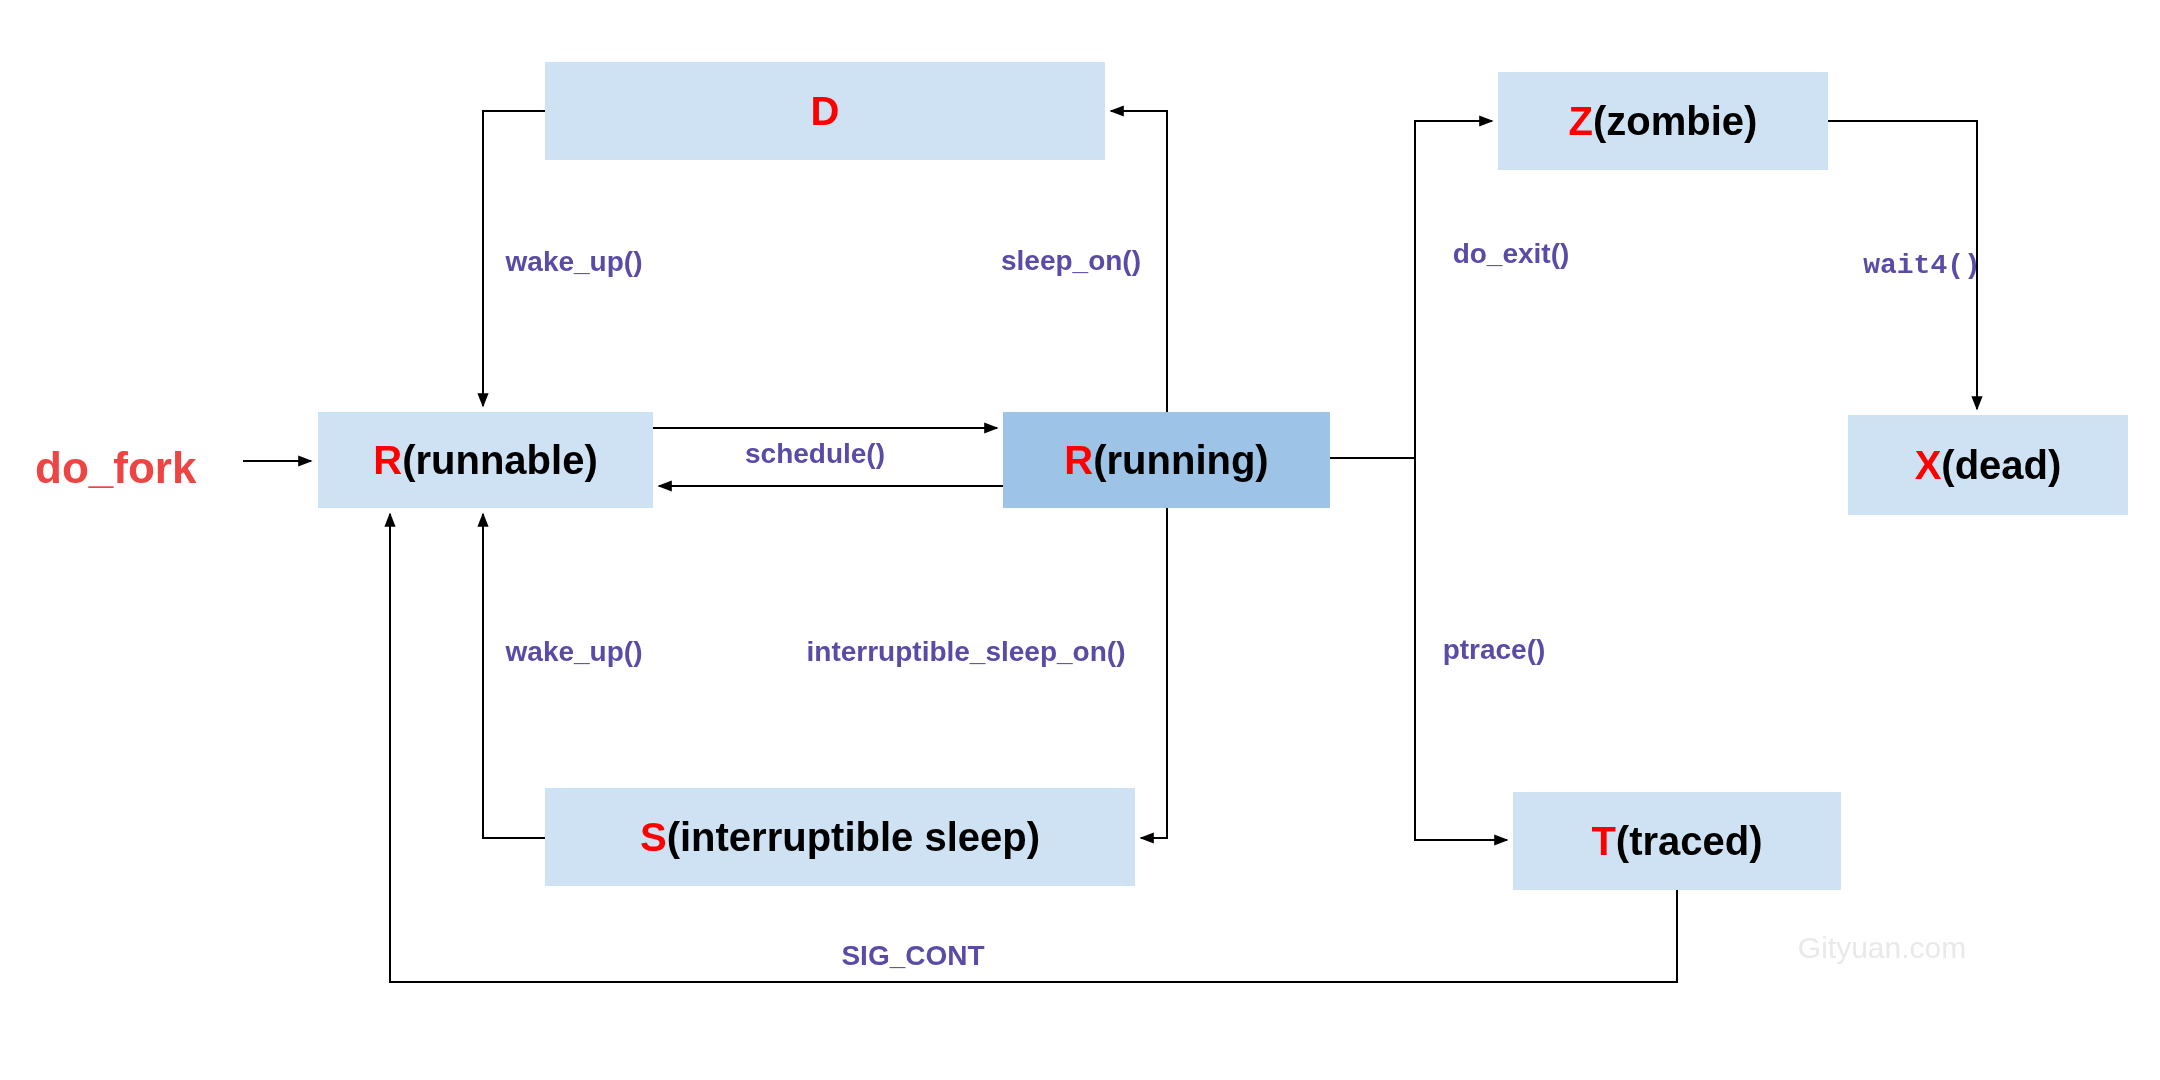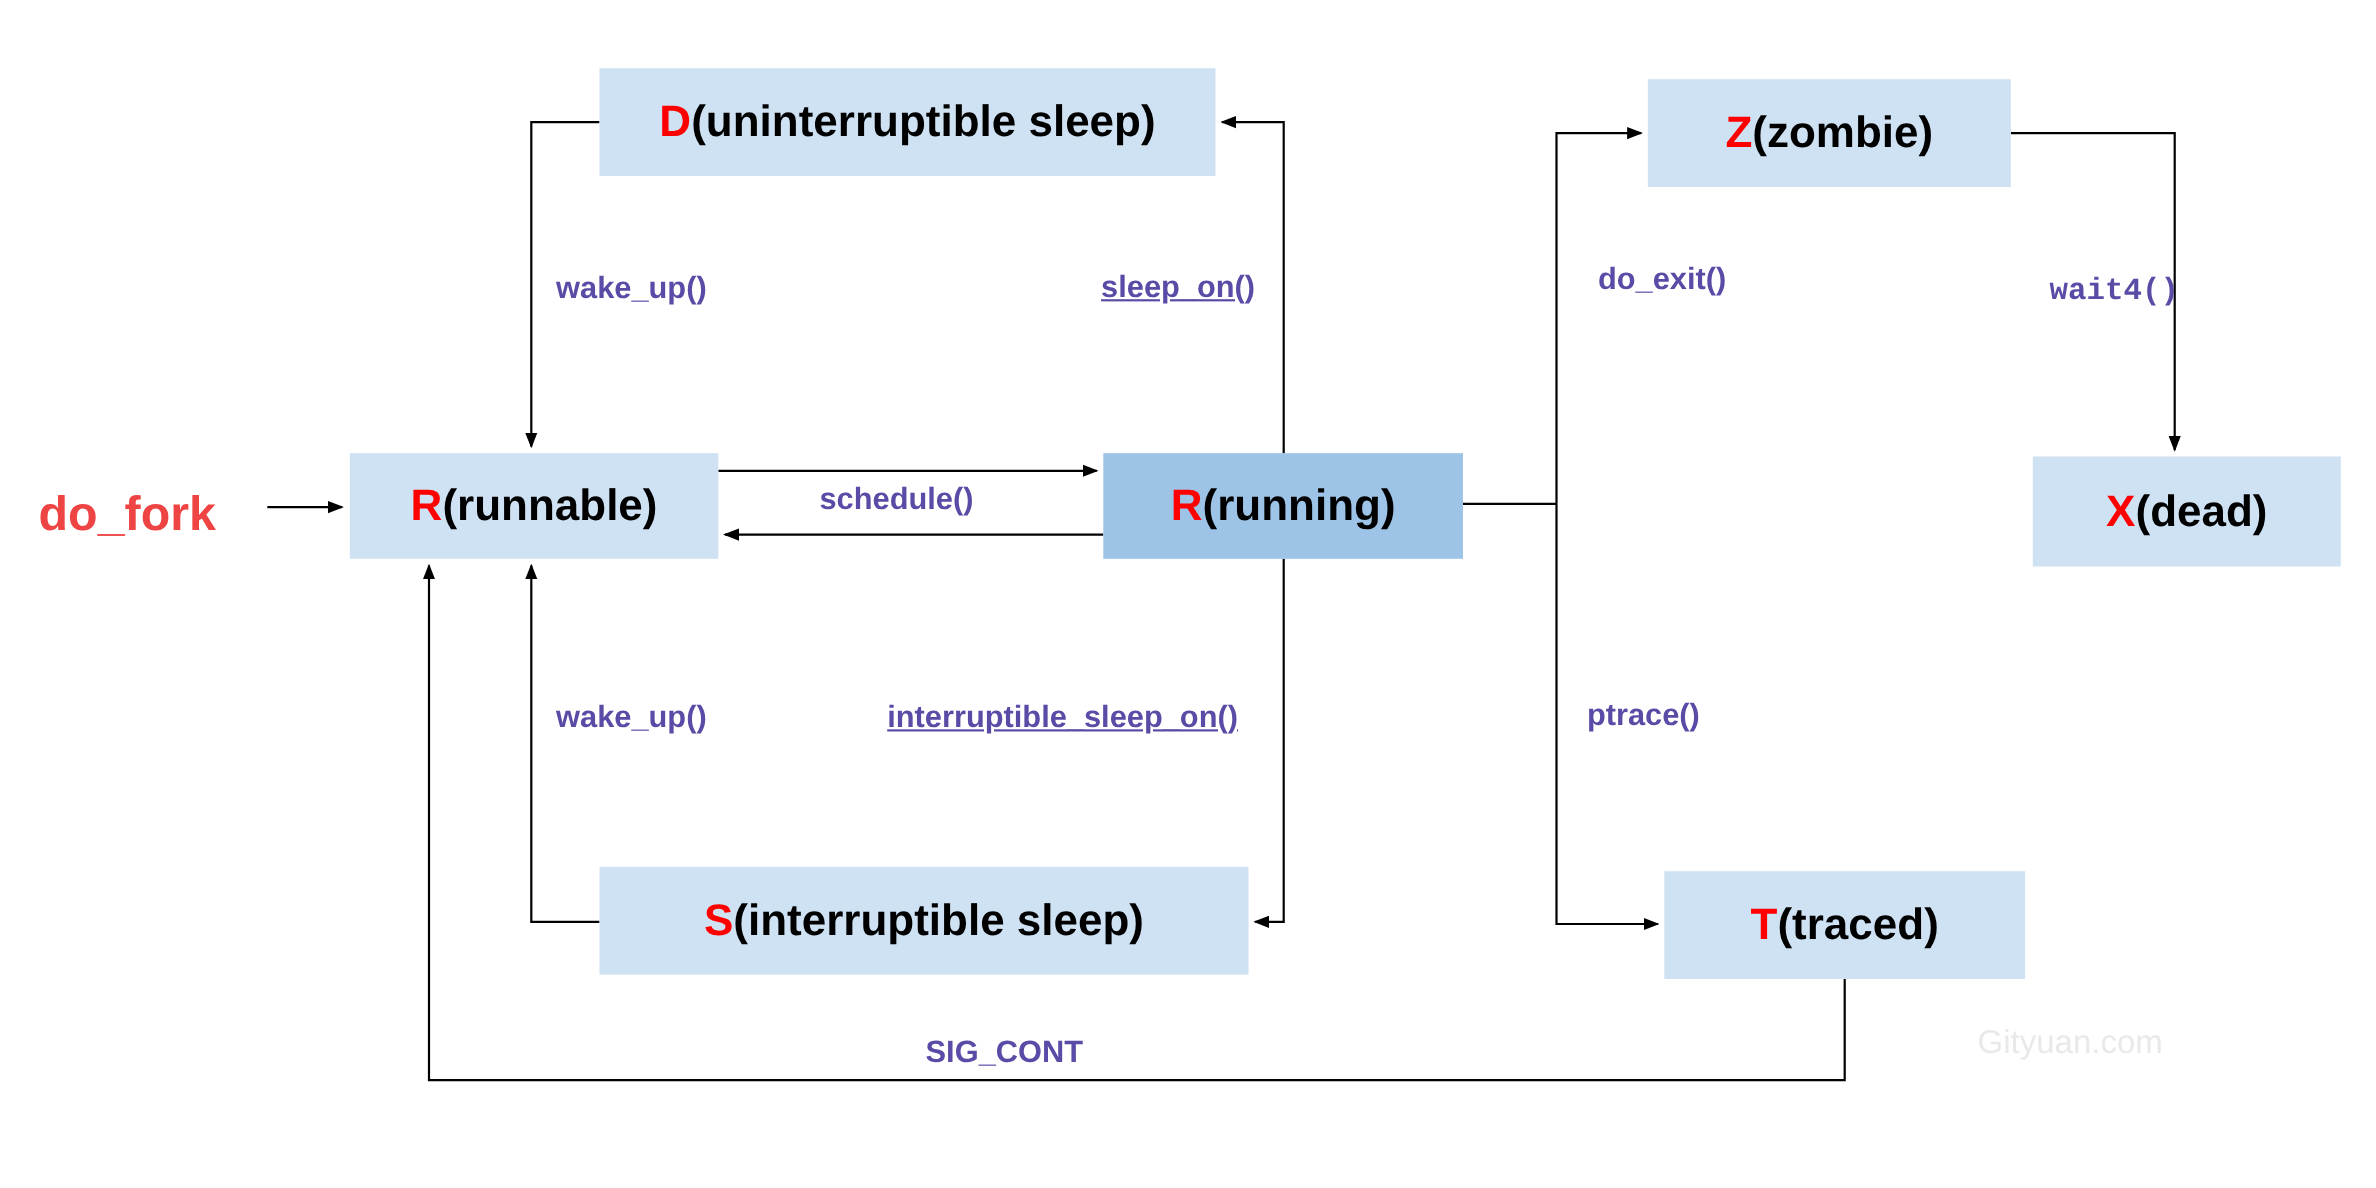--- a/index.html
+++ b/index.html
@@ -70,21 +70,20 @@
 
     <polyline points="1415,458 1415,840 1507,840" marker-end="url(#arr)"></polyline>
 
     <polyline points="1828,121 1977,121 1977,409" marker-end="url(#arr)"></polyline>
 
     <polyline points="1677,890 1677,982 390,982 390,514" marker-end="url(#arr)"></polyline>
   </svg>
 
   <div class="node" style="left:545px;top:62px;width:560px;height:98px;">
     <span class="letter">D</span>
-      <span>(uninterruptible sleep)</span>
   </div>
 
   <div class="node" style="left:1498px;top:72px;width:330px;height:98px;">
     <span class="letter">Z</span>
       <span>(zombie)</span>
   </div>
 
   <div class="node" style="left:318px;top:412px;width:335px;height:96px;">
     <span class="letter">R</span>
       <span>(runnable)</span>
@@ -106,24 +105,24 @@
   </div>
 
   <div class="node" style="left:1513px;top:792px;width:328px;height:98px;">
     <span class="letter">T</span>
       <span>(traced)</span>
   </div>
 
   <div class="source-label" style="left:35px;top:468px;">do_fork</div>
 
   <div class="elabel" style="left:574px;top:262px;">wake_up()</div>
-  <div class="elabel" style="left:1071px;top:261px;text-decoration:underline;">sleep_on()</div>
+  <div class="elabel" style="left:1071px;top:261px;">sleep_on()</div>
   <div class="elabel" style="left:815px;top:454px;">schedule()</div>
   <div class="elabel" style="left:1511px;top:254px;">do_exit()</div>
   <div class="elabel" style="left:1922px;top:266px;font-family:Liberation Mono, monospace;">wait4()</div>
   <div class="elabel" style="left:574px;top:652px;">wake_up()</div>
-  <div class="elabel" style="left:966px;top:652px;text-decoration:underline;">interruptible_sleep_on()</div>
+  <div class="elabel" style="left:966px;top:652px;">interruptible_sleep_on()</div>
   <div class="elabel" style="left:1494px;top:650px;">ptrace()</div>
   <div class="elabel" style="left:913px;top:956px;">SIG_CONT</div>
 
   <div class="watermark" style="left:1882px;top:948px;">Gityuan.com</div>
 
 </div>
 
 </body></html>

